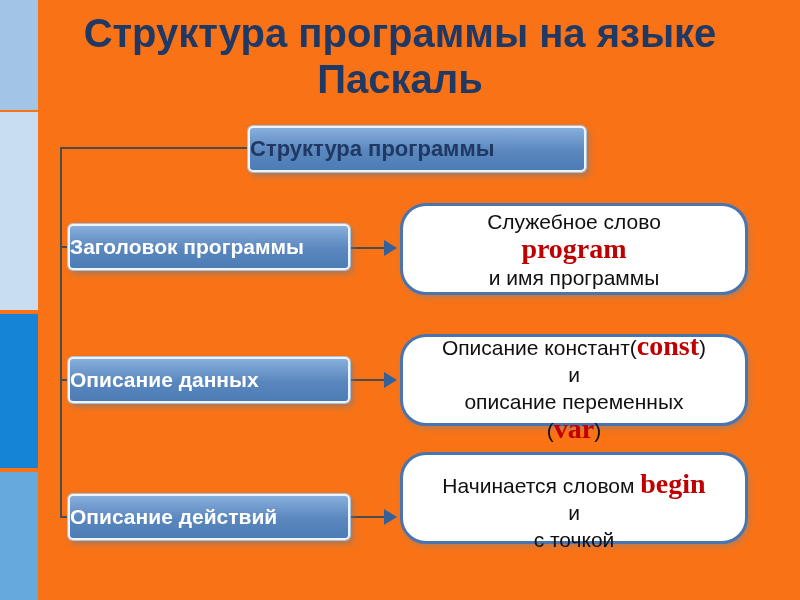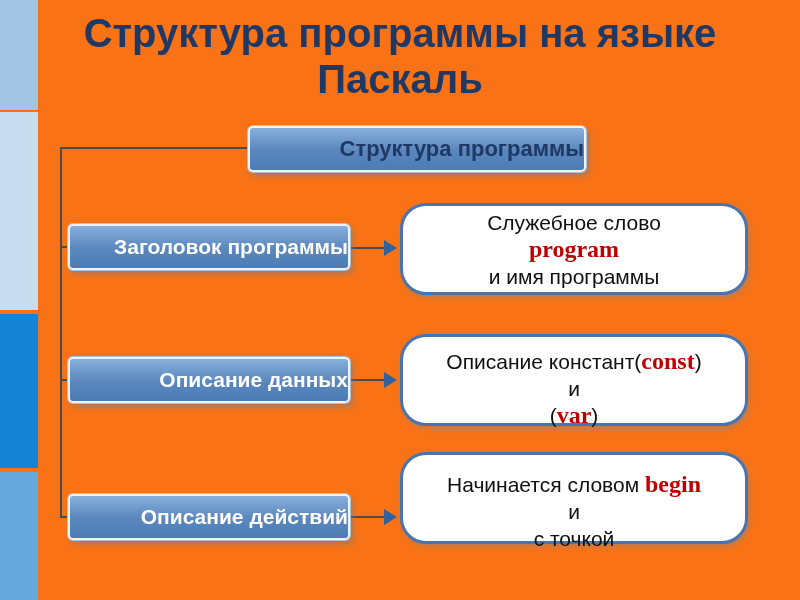--- a/index.html
+++ b/index.html
@@ -13,21 +13,21 @@
   .strip-1 { top: 0;   height: 110px; background: #a2c4e5; }
   .strip-2 { top: 112px; height: 198px; background: #c9ddf0; }
   .strip-3 { top: 314px; height: 154px; background: #1583d6; }
   .strip-4 { top: 472px; height: 128px; background: #66a9dd; }
 
   
   .title { position: absolute; left: 42px; top: 10px; width: 716px; text-align: center;
            font-weight: bold; font-size: 40px; line-height: 46px; color: #1f3864; }
 
   
-  .node { position: absolute; display: flex; align-items: center; justify-content: flex-end;
+  .node { position: absolute; display: flex; align-items: center; justify-content: flex-start;
           text-align: center; font-weight: bold;
           background: linear-gradient(180deg, #88afdc 0%, #5986bd 55%, #4d7cb5 100%);
           border: 2px solid #eef4fb; border-radius: 5px;
           box-shadow: 0 0 0 1px #a9c2de, 3px 4px 6px rgba(100,125,150,.55); }
   .node-root { left: 248px; top: 126px; width: 338px; height: 46px; color: #1f3864; font-size: 22px; }
   .node-left { left: 68px;  width: 282px; height: 46px; color: #ffffff; font-size: 21px; }
   .node-a { top: 224px; }
   .node-b { top: 357px; }
   .node-c { top: 494px; }
 
@@ -35,21 +35,21 @@
   .desc-box { position: absolute; left: 400px; width: 348px; height: 92px;
               background: #ffffff; border: 3px solid #4a74ae; border-radius: 26px;
               box-shadow: 2px 3px 5px rgba(110,135,160,.4);
               display: flex; flex-direction: column; align-items: center; justify-content: center;
               font-size: 21px; color: #101010; line-height: 27px; text-align: center;
               overflow: visible; }
   .desc-1 { top: 203px; border-radius: 26px; }
   .desc-2 { top: 334px; padding-top: 16px; }
   .desc-3 { top: 452px; padding-top: 26px; }
   .dline { white-space: nowrap; }
-  .kw { font-family: "Liberation Serif", serif; font-weight: bold; color: #c00000; font-size: 24px; }
+  .kw { font-family: "Liberation Serif", serif; font-weight: bold; color: #c00000; font-size: 28px; }
 
   
   .cline { position: absolute; background: #4c4c4c; }
   .v-main   { left: 60px; top: 147px; width: 2px; height: 371px; }
   .h-root   { left: 62px; top: 147px; width: 186px; height: 2px; }
   .stub     { left: 60px; width: 8px; height: 2px; }
   .stub-1   { top: 246px; }
   .stub-2   { top: 379px; }
   .stub-3   { top: 516px; }
   .a-line   { left: 350px; width: 36px; height: 2px; }
@@ -117,20 +117,23 @@
   </div>
 
   <div class="desc-box desc-2">
     <div class="dline">
       <span>Описание констант(</span><span class="kw">const</span><span>)</span>
     </div>
     <div class="dline">
       <span>и</span>
     </div>
     <div class="dline">
+      <span>описание переменных</span>
+    </div>
+    <div class="dline">
       <span>(</span><span class="kw">var</span><span>)</span>
     </div>
   </div>
 
   <div class="desc-box desc-3">
     <div class="dline">
       <span>Начинается словом </span><span class="kw">begin</span>
     </div>
     <div class="dline">
       <span>и</span>

